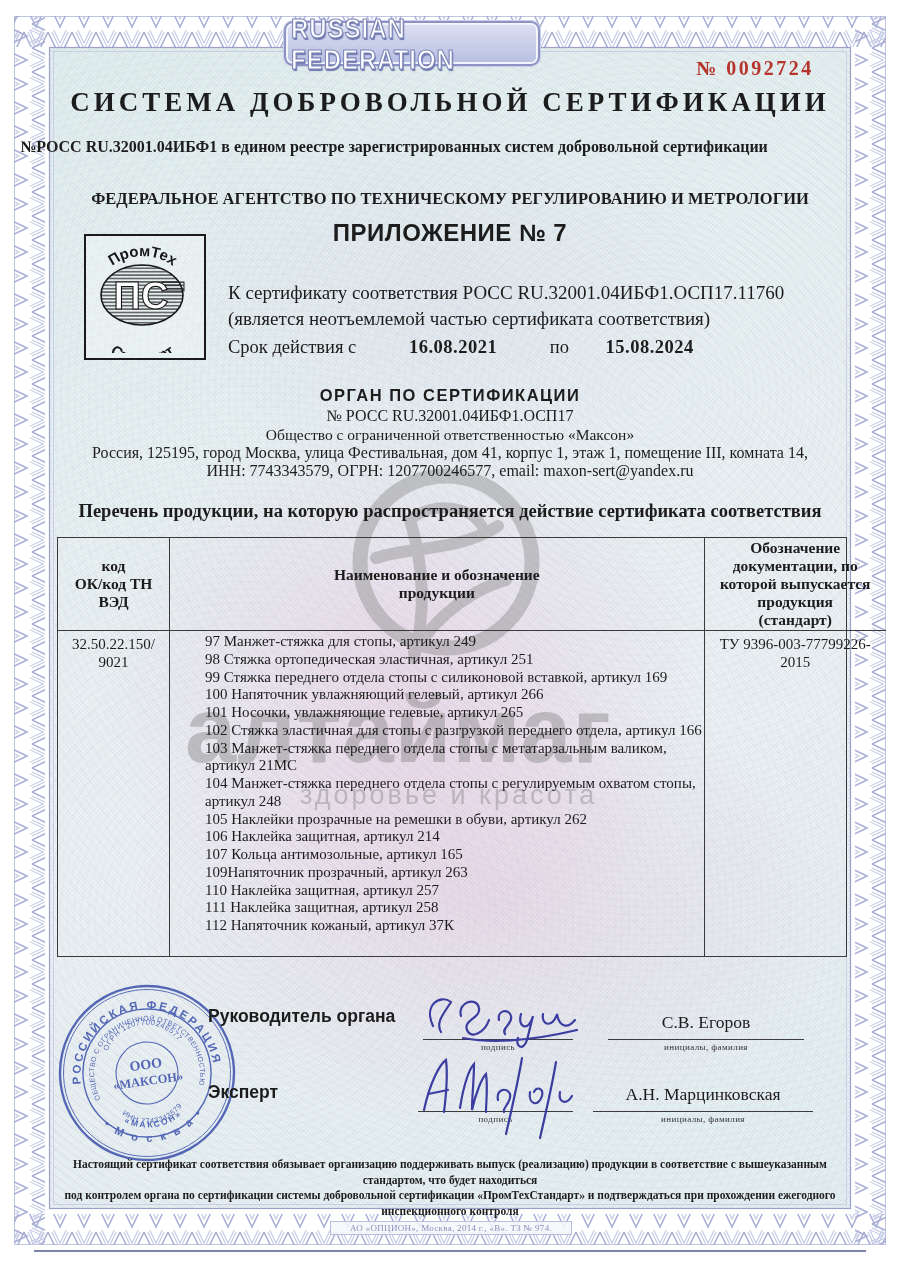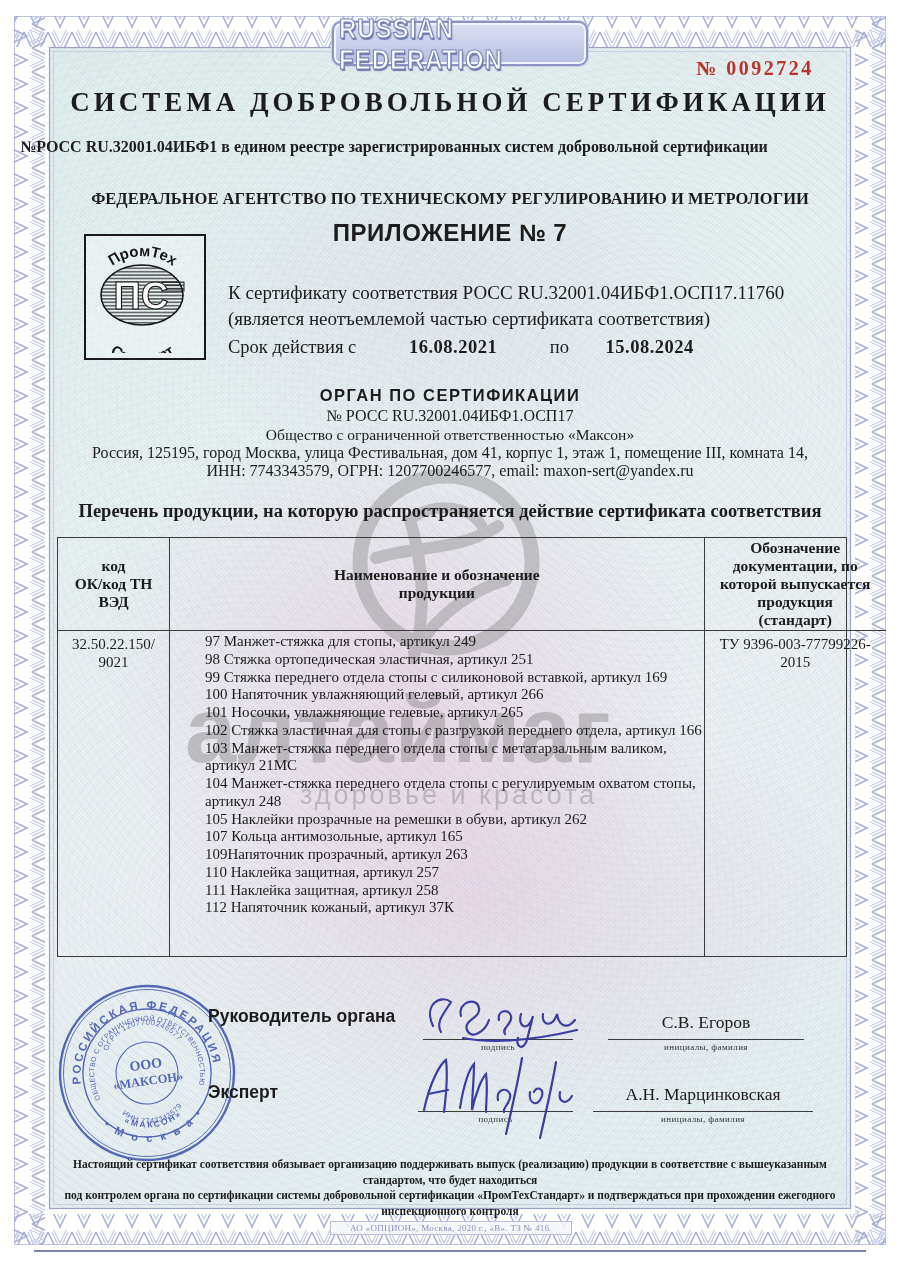--- a/index.html
+++ b/index.html
@@ -17,21 +17,21 @@
       radial-gradient(ellipse 520px 320px at 55% 74%, rgba(225,170,205,0.28), transparent 70%),
       radial-gradient(ellipse 420px 260px at 50% 22%, rgba(205,190,220,0.18), transparent 70%),
       linear-gradient(160deg,#e1efee 0%, #e7f2f2 30%, #ecf2f4 60%, #e3f0f1 100%);}
   #frame{position:absolute;left:0;top:0;z-index:2;pointer-events:none;}
   .abs{position:absolute;}
   .center{text-align:center;}
   .preline{white-space:pre-line;}
   
   #badge{left:284px;top:21px;width:252px;height:41px;border-radius:9px;z-index:3;
          background:linear-gradient(#dde1f3,#b7bee1);border:2px solid #8d94c4;
-         box-shadow:inset 0 0 0 2px #f2f3fb, 0 0 0 1px #c9cde8;display:flex;align-items:center;justify-content:center;margin-left:48px;}
+         box-shadow:inset 0 0 0 2px #f2f3fb, 0 0 0 1px #c9cde8;display:flex;align-items:center;justify-content:center;}
   #badge span{font-family:"Liberation Sans", sans-serif;font-weight:bold;font-size:25px;letter-spacing:1px;
          color:#ffffff;-webkit-text-stroke:1.1px #7b84b8;text-shadow:1px 2px 1px #6d76ac;transform:scale(.96,1.08);}
   #cert-number{left:640px;top:57px;width:230px;text-align:center;color:#b5342b;font-weight:bold;
          font-size:20px;letter-spacing:2.5px;z-index:3;}
   #title1{left:0;top:87px;width:900px;font-weight:bold;font-size:27px;letter-spacing:4px;z-index:3;}
   #title2{left:0;top:117px;width:900px;font-weight:bold;font-size:25px;letter-spacing:3px;z-index:3;}
   #registry{left:0;top:138px;width:788px;font-weight:bold;font-size:16px;z-index:3;}
   #agency{left:0;top:164px;width:900px;font-weight:bold;font-size:16.5px;z-index:3;margin-top:25px;}
   #annex-title{left:0;top:219px;width:900px;font-family:"Liberation Sans",sans-serif;font-weight:bold;font-size:24px;letter-spacing:.5px;z-index:3;}
   
@@ -199,20 +199,21 @@
       <div>98 Стяжка ортопедическая эластичная, артикул 251</div>
       <div>99 Стяжка переднего отдела стопы с силиконовой вставкой, артикул 169</div>
       <div>100 Напяточник увлажняющий гелевый, артикул 266</div>
       <div>101 Носочки, увлажняющие гелевые, артикул 265</div>
       <div>102 Стяжка эластичная для стопы с разгрузкой переднего отдела, артикул 166</div>
       <div>103 Манжет-стяжка переднего отдела стопы с метатарзальным валиком,</div>
       <div>артикул 21МС</div>
       <div>104 Манжет-стяжка переднего отдела стопы с регулируемым охватом стопы,</div>
       <div>артикул 248</div>
       <div>105 Наклейки прозрачные на ремешки в обуви, артикул 262</div>
+      <div>106 Наклейка защитная, артикул 214</div>
       <div>107 Кольца антимозольные, артикул 165</div>
       <div>109Напяточник прозрачный, артикул 263</div>
       <div>110 Наклейка защитная, артикул 257</div>
       <div>111 Наклейка защитная, артикул 258</div>
       <div>112 Напяточник кожаный, артикул 37К</div>
     </div>
     <div class="cell std-cell preline">ТУ 9396-003-77799226-
 2015</div>
   </div>
 
@@ -288,15 +289,15 @@
   <div id="ncap1" class="abs caption">инициалы, фамилия</div>
 
   <div id="sline2" class="abs sigline"></div>
   <div id="scap2" class="abs caption">подпись</div>
   <div id="name2" class="abs signame">А.Н. Марцинковская</div>
   <div id="nline2" class="abs sigline"></div>
   <div id="ncap2" class="abs caption">инициалы, фамилия</div>
 
   <div id="obligation" class="abs preline">Настоящий сертификат соответствия обязывает организацию поддерживать выпуск (реализацию) продукции в соответствие с вышеуказанным стандартом, что будет находиться
 под контролем органа по сертификации системы добровольной сертификации «ПромТехСтандарт» и подтверждаться при прохождении ежегодного инспекционного контроля</div>
-  <div id="imprint" class="abs">АО «ОПЦИОН», Москва, 2020 г., «В». ТЗ № 416.</div>
+  <div id="imprint" class="abs">АО «ОПЦИОН», Москва, 2014 г., «В». ТЗ № 974.</div>
 
 </div>
 
 </body></html>

